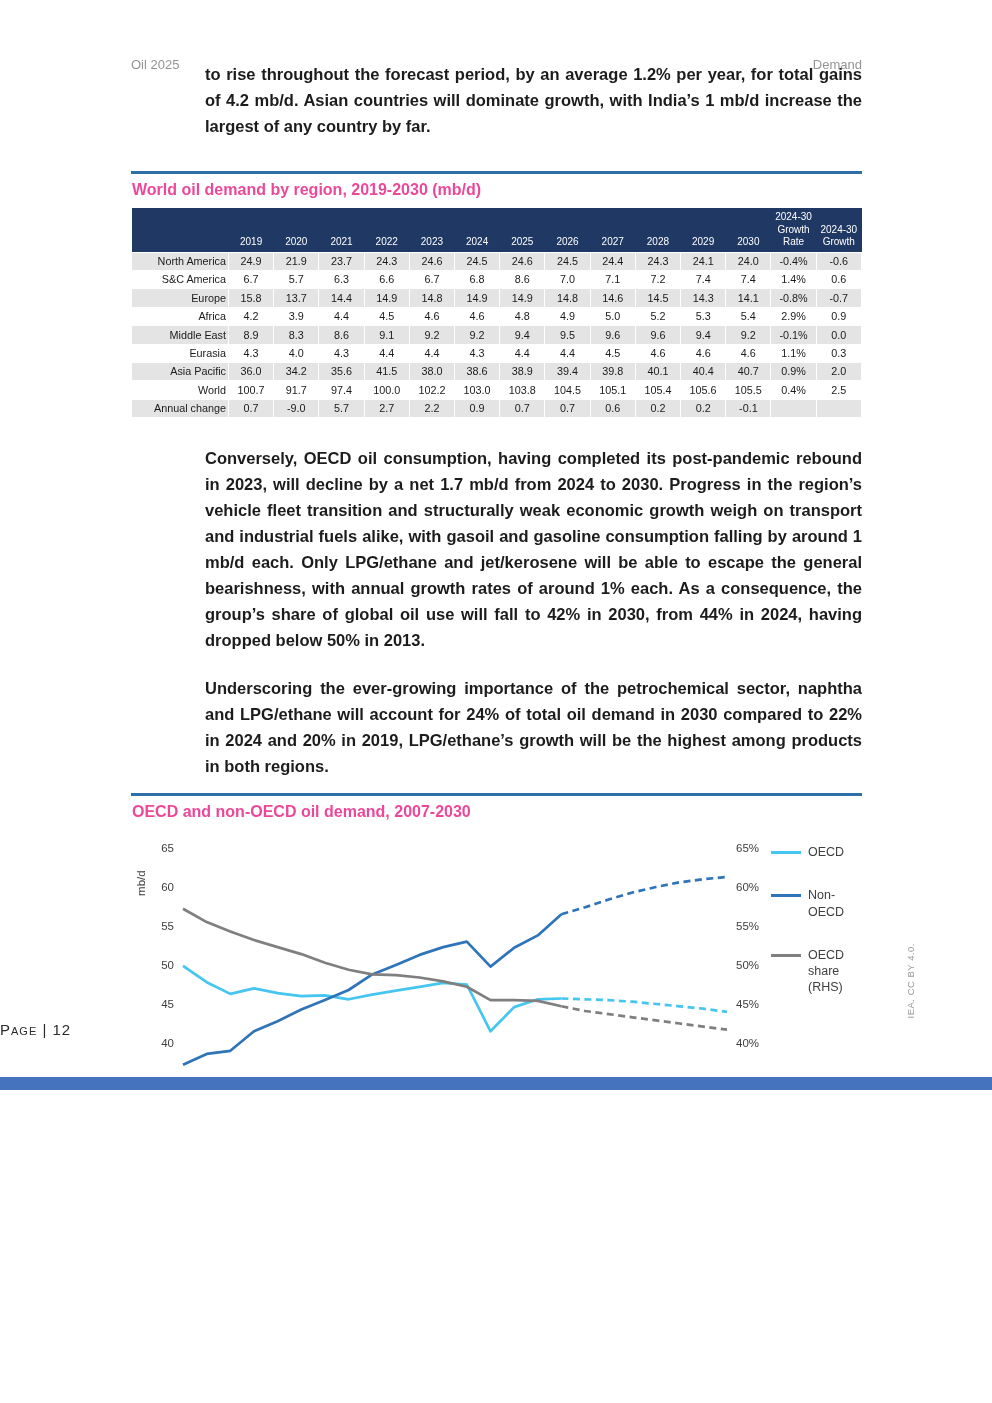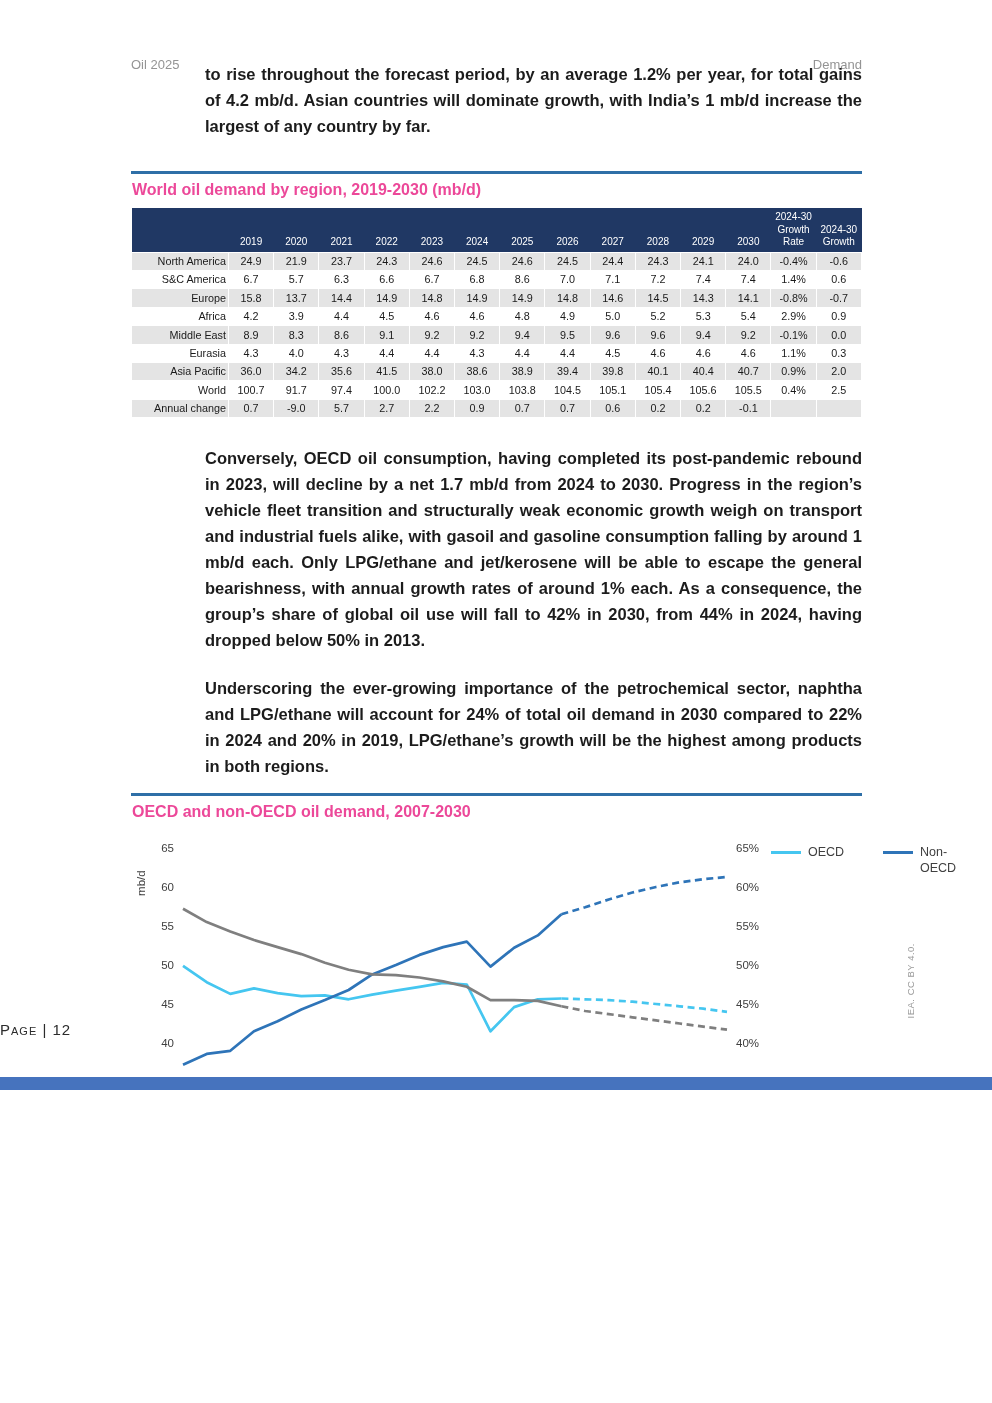--- a/index.html
+++ b/index.html
@@ -28,21 +28,21 @@
   th:first-child{text-align:left;width:97px}
   td{text-align:center;padding:2.5px 2px;border:1px solid #fff;line-height:1.15}
   tbody tr:nth-child(odd) td{background:#e4e4e4}
   td.rowlabel{text-align:right;padding-left:4px}
 
   .p2-block{margin-top:27px}
   .chart-section{margin-top:14px}
   .chart-wrap{display:flex;margin-top:6px}
   svg text{font-family:"Liberation Sans",sans-serif;font-size:11.5px;fill:#404040}
   svg text.xlab{font-size:11px}
-  .legend{width:88px;padding-top:8px;display:flex;flex-direction:row;gap:27px;
+  .legend{width:88px;padding-top:8px;display:flex;flex-direction:column;gap:27px;
           font-size:12.5px;color:#404040}
   .legend-item{display:flex}
   .swatch{width:30px;height:3px;margin:7px 7px 0 0;flex:0 0 auto}
   .legend-text{width:48px;line-height:1.3}
   .attribution{text-align:right;font-size:12px;color:#808080;margin-top:2px;padding-right:2px}
   .bottom-rule{margin-top:10px}
 
   .footer{position:absolute;bottom:52px;left:0;width:100%;text-align:left;
           font-size:15px;font-variant:small-caps;letter-spacing:1px;color:#2b2b2b}
   .side-attr{position:absolute;right:76px;bottom:72px;writing-mode:vertical-rl;

